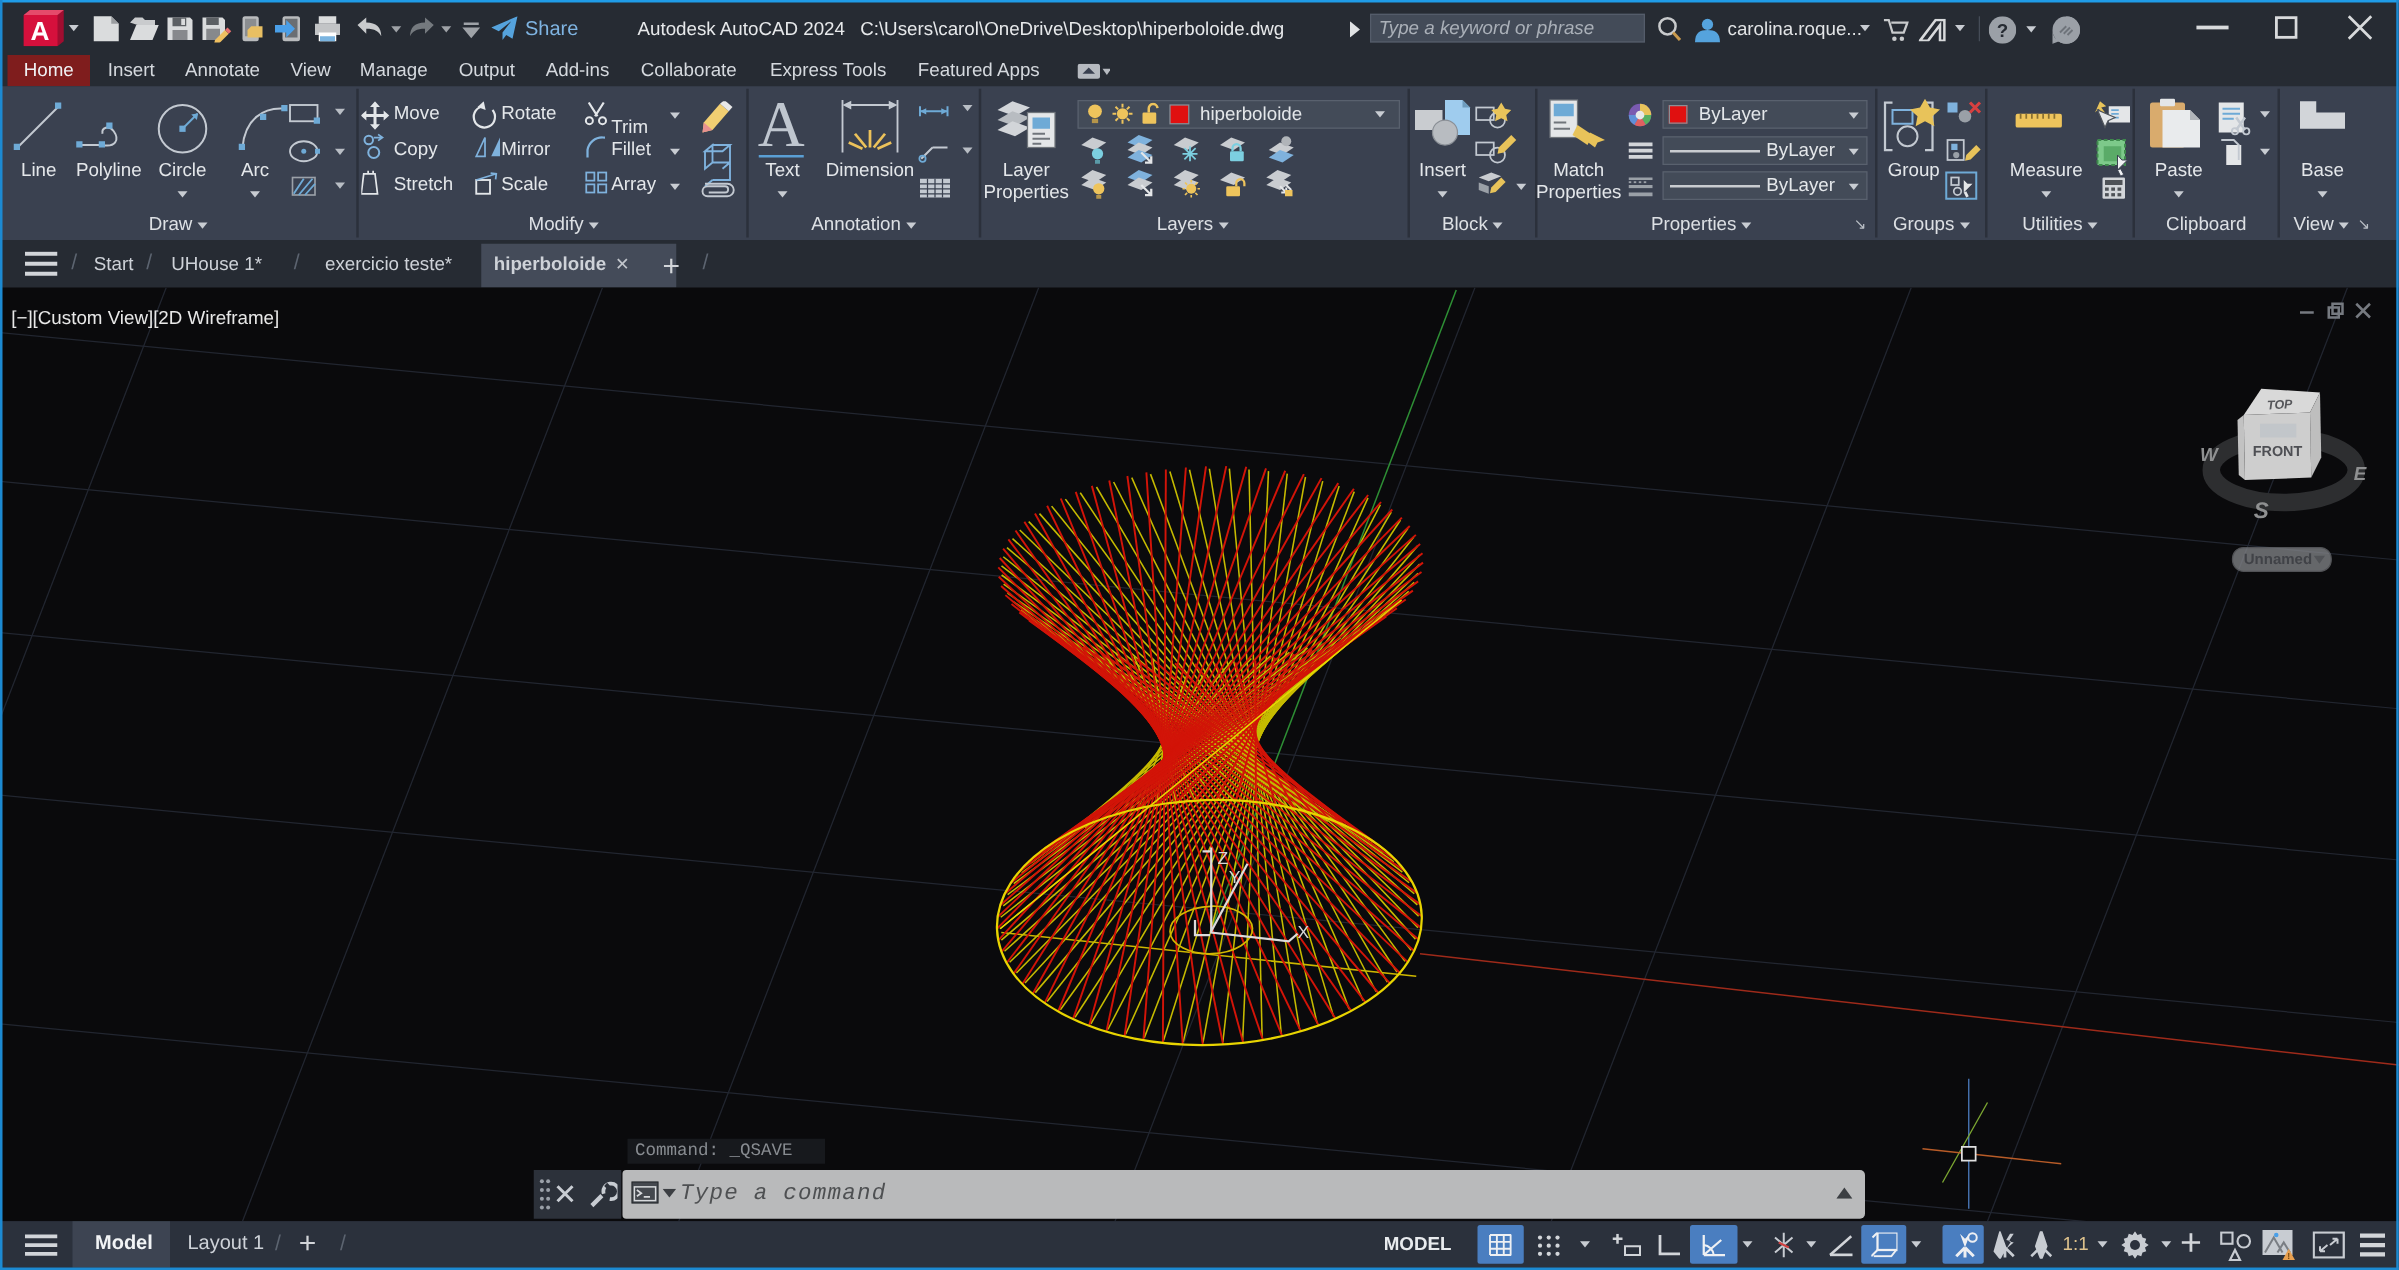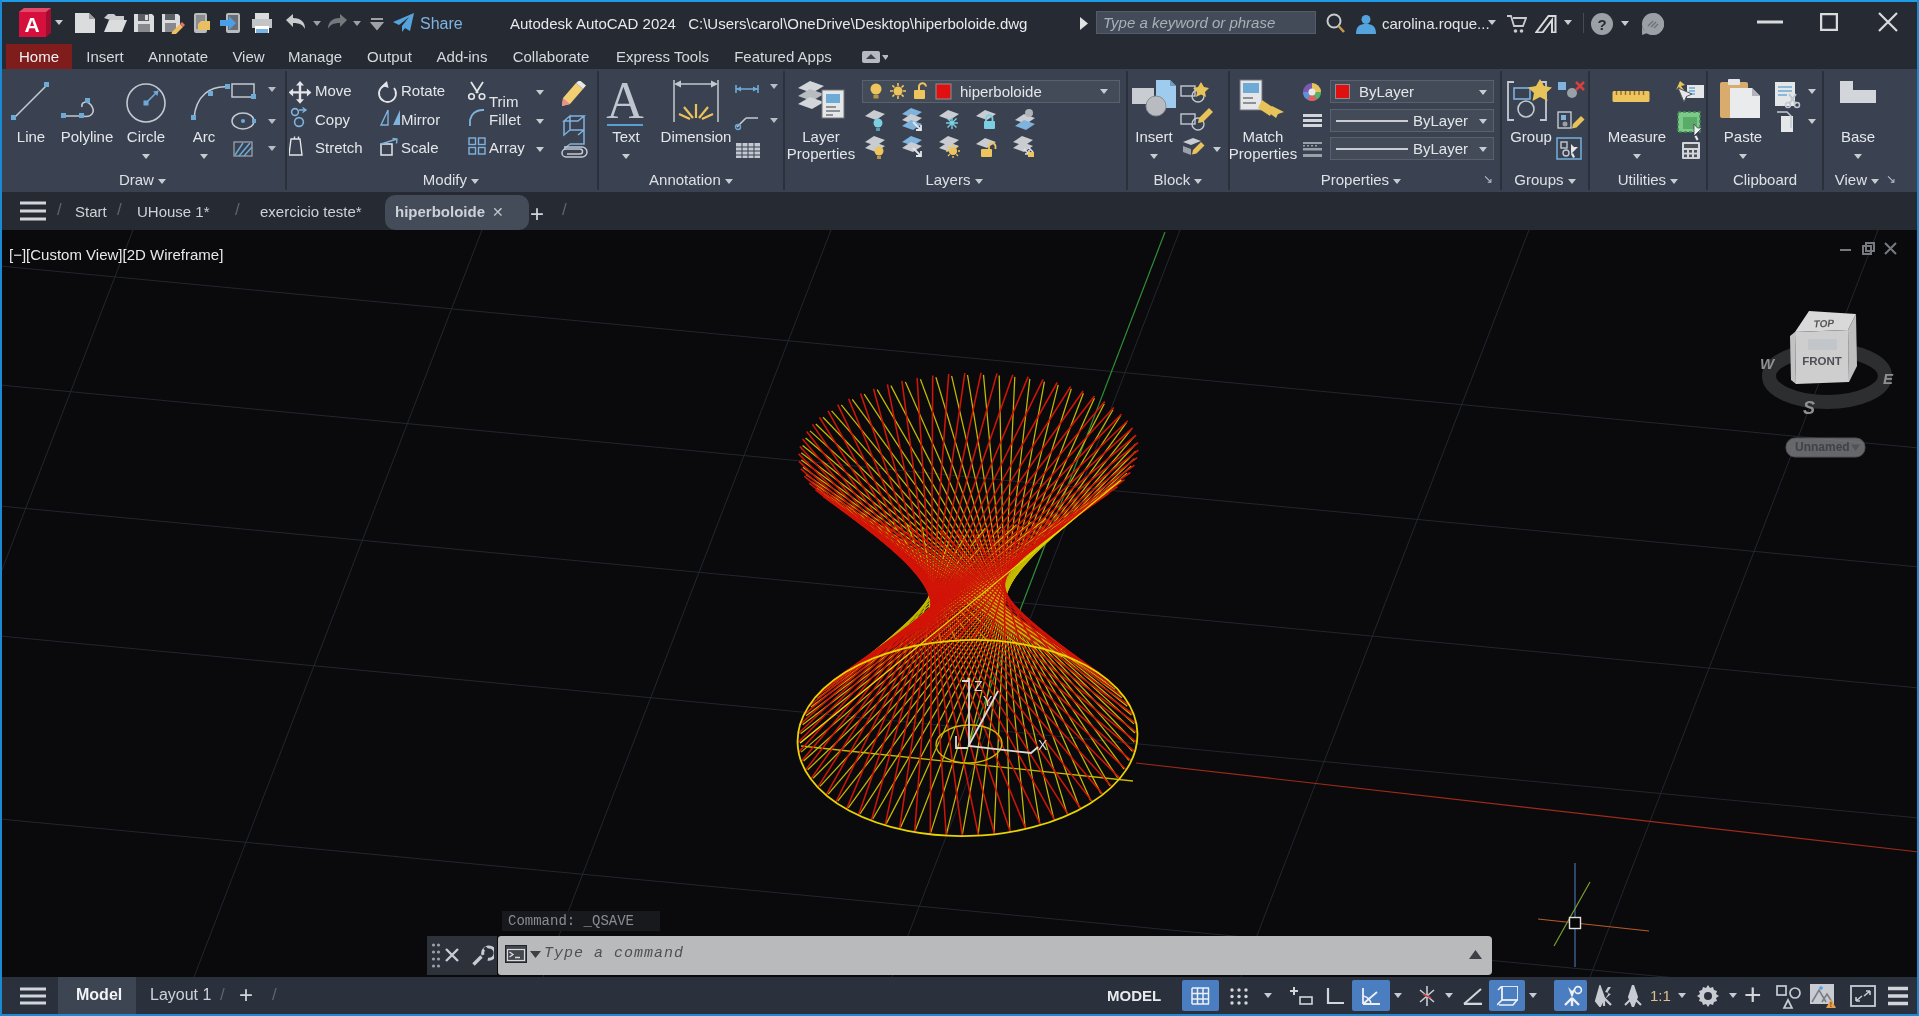--- a/index.html
+++ b/index.html
@@ -23,21 +23,21 @@
 #filetabs .ft { position:absolute; top:3px; height:35px; line-height:33px; font-size:15px; color:#ced2d8; }
 #ft-active { background:#444b59; color:#ffffff; font-weight:bold; padding:0 10px; }
 .slash { color:#5c6470; font-size:17px; }
 
 #viewport { position:absolute; left:0px; top:230px; width:1919px; height:747px; background:#0a0a0c; }
 #vplabel { position:absolute; left:9px; top:16px; color:#e8e8e8; font-size:15px; }
 
 #cmdecho { position:absolute; left:502px; top:681px; width:158px; height:20px; background:#17191d; color:#888c91; font-family:"Liberation Mono",monospace; font-size:14px; line-height:20px; padding-left:6px;}
 #cmdicons { position:absolute; left:427px; top:706px; width:70px; height:39px; background:#2c313a; }
 #cmdbar { position:absolute; left:498px; top:706px; width:994px; height:39px; background:#b9babb; border-radius:3px 4px 4px 3px; }
-#cmdbar .hint { position:absolute; left:46px; top:9px; color:#4e5052; font-family:"Liberation Mono",monospace; font-size:15px; font-style:italic; letter-spacing:1px;}
+#cmdbar .hint { position:absolute; left:46px; top:9px; color:#4e5052; font-family:"Liberation Mono",monospace; font-size:18px; font-style:italic; letter-spacing:1px;}
 
 #statusbar { position:absolute; left:0px; top:977px; width:1919px; height:37px; background:#2b313c; }
 .sico { position:absolute; top:3px; height:31px; border-radius:2px; }
 </style>
 </head>
 <body>
 <div id="win">
   <div class="bord" style="left:0;top:0;width:1919px;height:2px;background:#1f9ce8"></div>
   <div class="bord" style="left:0;top:0;width:2px;height:1016px"></div>
   <div class="bord" style="left:1917px;top:0;width:2px;height:1016px"></div>
@@ -537,21 +537,21 @@
   <div id="filetabs">
     <svg class="abs" style="left:20px;top:9px" width="26" height="20" viewBox="0 0 26 20">
         <path d="M0 2 h26 M0 10 h26 M0 18 h26" stroke="#d2d5d9" stroke-width="3.2"></path>
       </svg>
     <span class="slash abs" style="left:57px;top:8px">/</span>
     <div class="ft" style="left:75px">Start</div>
     <span class="slash abs" style="left:117px;top:8px">/</span>
     <div class="ft" style="left:137px">UHouse 1*</div>
     <span class="slash abs" style="left:235px;top:8px">/</span>
     <div class="ft" style="left:260px">exercicio teste*</div>
-    <div class="ft" id="ft-active" style="left:385px;width:144px;border-radius:10px;">hiperboloide<span style="font-weight:normal;color:#c2c6cc;margin-left:7px;font-size:14px">✕</span></div>
+    <div class="ft" id="ft-active" style="left:385px;width:156px;">hiperboloide<span style="font-weight:normal;color:#c2c6cc;margin-left:7px;font-size:14px">✕</span></div>
     <div class="abs" style="left:530px;top:8px;color:#d2d5d9;font-size:24px;font-weight:normal">+</div>
     <span class="slash abs" style="left:562px;top:8px">/</span>
   </div>
   <div id="viewport">
     <svg width="1919" height="747" viewBox="0 230 1919 747" style="position:absolute;left:0;top:0">
 
       <g stroke="#222630" stroke-width="1">
         <line x1="0" y1="266" x2="1919" y2="448"></line>
         <line x1="0" y1="385" x2="1919" y2="567"></line>
         <line x1="0" y1="506" x2="1919" y2="688"></line>

